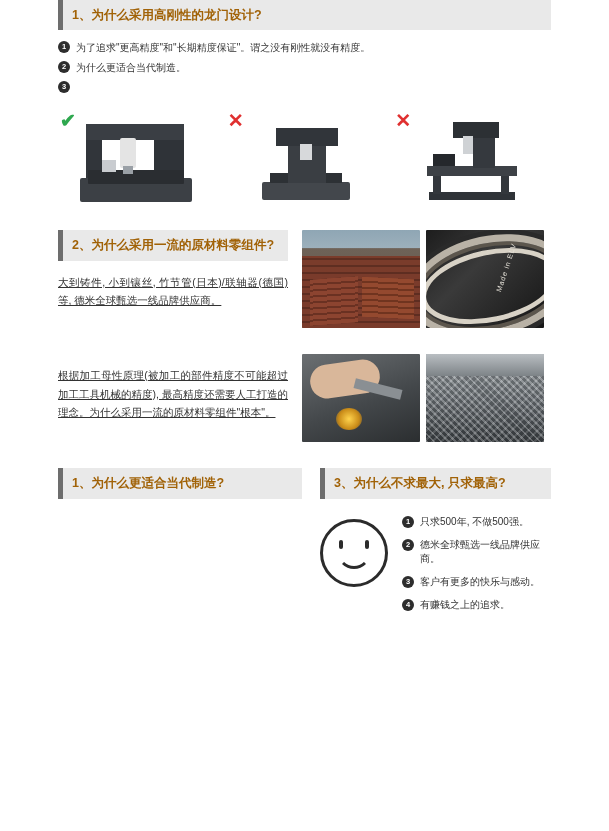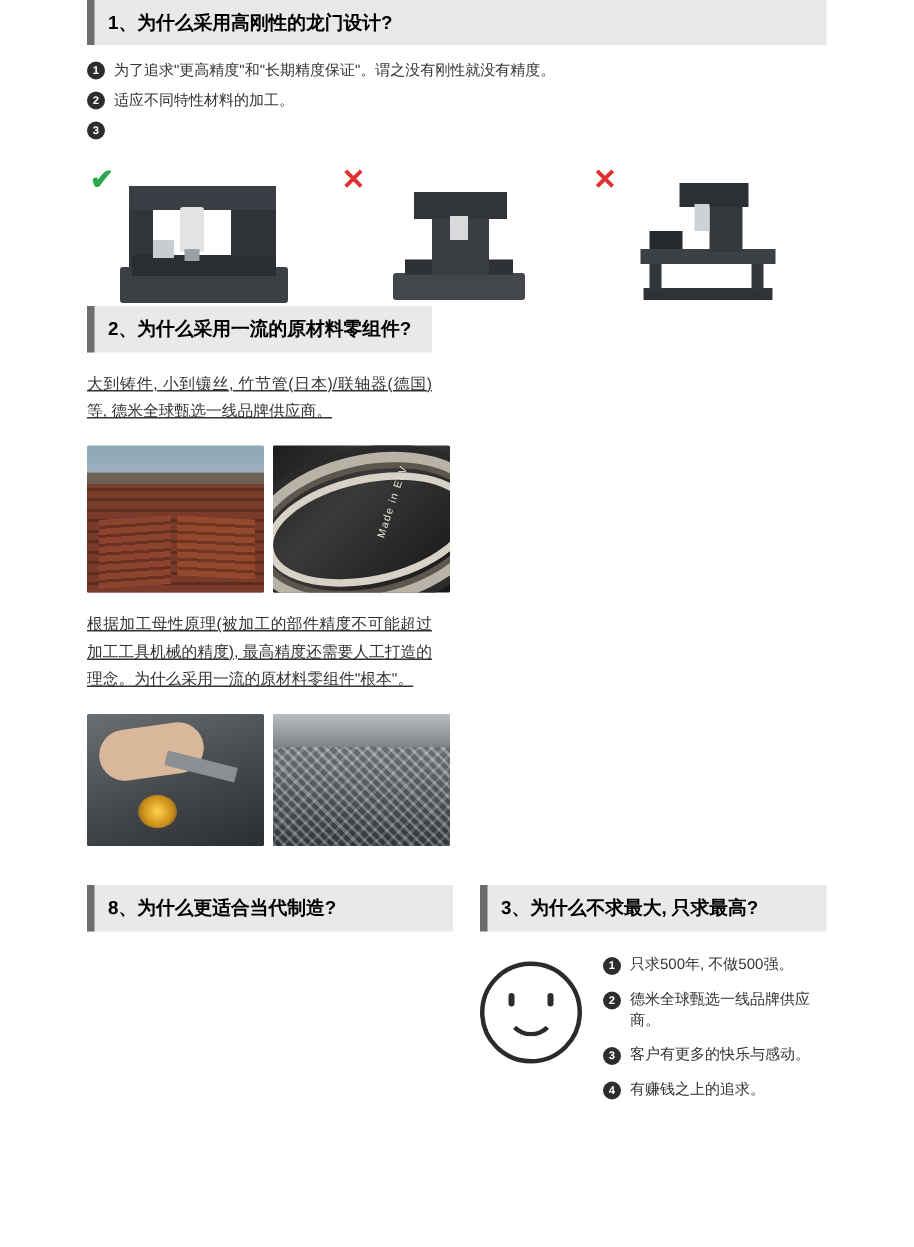--- a/index.html
+++ b/index.html
@@ -29,21 +29,21 @@
     letter-spacing: 0.5px;
     padding-top: 55px;
     margin: 0 0 28px 0;
     line-height: 1.2;
   }
   .section-head {
     background: #e9e9e9;
     border-left: 5px solid #6d6d6d;
     font-size: 12.5px;
     font-weight: bold;
-    color: #000000;
+    color: #a16207;
     padding: 7px 10px 7px 9px;
     box-sizing: border-box;
     line-height: 1.3;
   }
   .s1-head { width: 100%; }
   .num-list {
     margin: 10px 0 0 0;
     padding: 0;
     list-style: none;
   }
@@ -244,22 +244,22 @@
   .m3 .box {
     position: absolute;
     bottom: 34px; left: 10px;
     width: 22px; height: 12px;
     background: #25282c;
   }
 
   
   .row {
     display: flex;
+    margin-top: 26px;
     gap: 14px;
-    flex-direction: column;
   }
   .col-left-2 { width: 230px; }
   .col-right-2 { flex: 1; }
   .para {
     font-size: 10.5px;
     line-height: 1.75;
     color: #333333;
     margin: 12px 0 0 0;
     text-align: justify;
     text-decoration: underline;
@@ -449,21 +449,21 @@
 
 
   <div class="section-head s1-head">1、为什么采用高刚性的龙门设计?</div>
   <ul class="num-list">
     <li>
       <span class="bullet">1</span>
       <span>为了追求"更高精度"和"长期精度保证"。谓之没有刚性就没有精度。</span>
     </li>
     <li>
       <span class="bullet">2</span>
-      <span>适应不同特性材料的加工。</span>
+      <span>为什么更适合当代制造。</span>
     </li>
     <li>
       <span class="bullet">3</span>
     </li>
   </ul>
 
   <div class="machines">
     <div class="machine-box">
       <div class="mark ok">✔</div>
       <div class="m1">
@@ -537,21 +537,21 @@
         <div class="photo ph-scrape">
           <div class="edge"></div>
             <div class="pattern"></div>
         </div>
       </div>
     </div>
   </div>
 
   <div class="bottom-row">
     <div class="col4">
-      <div class="section-head">8、为什么更适合当代制造?</div>
+      <div class="section-head">1、为什么更适合当代制造?</div>
     </div>
     <div class="col5">
       <div class="section-head">3、为什么不求最大, 只求最高?</div>
       <div class="smiley-wrap">
         <div class="smiley">
           <span class="eye l"></span>
             <span class="eye r"></span>
             <span class="mouth"></span>
         </div>
         <ul class="list5">

